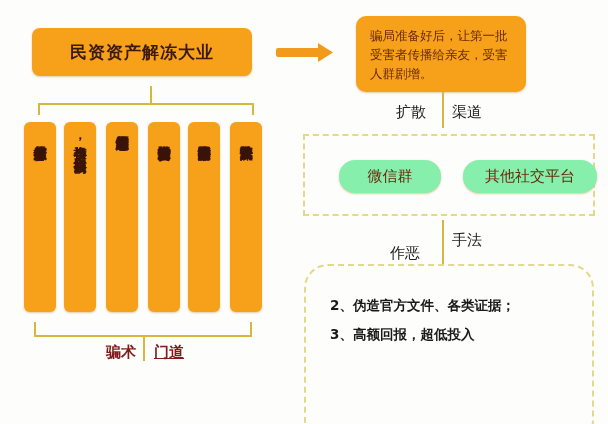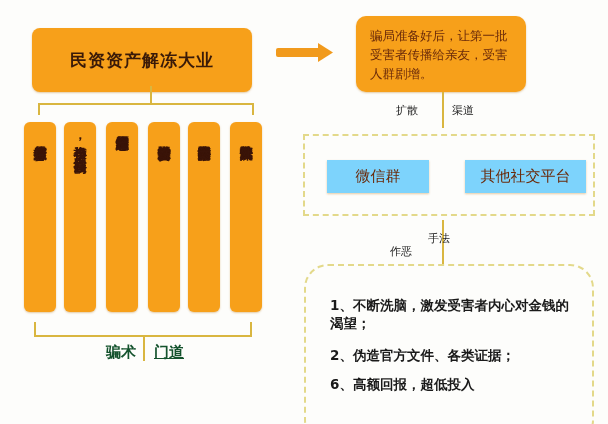--- a/index.html
+++ b/index.html
@@ -9,37 +9,37 @@
     font-family:"DejaVu Sans", sans-serif;
     color:#222;
   }
   .abs { position:absolute; }
   .obox {
     position:absolute; background:#f7a01a; border-radius:8px;
     box-shadow:0 1px 2px rgba(180,110,0,0.35);
     color:#5a1f0a; font-weight:bold;
     display:flex; align-items:center; justify-content:center; text-align:center;
   }
-  .title-box { left:32px; top:28px; width:220px; height:64px; font-size:17px; letter-spacing:1px; color:#3a1a08;font-family:Liberation Serif, serif; }
+  .title-box { left:32px; top:28px; width:220px; height:48px; font-size:17px; letter-spacing:1px; color:#3a1a08;font-family:Liberation Serif, serif; }
   .note-box { left:356px; top:16px; width:170px; height:76px; font-size:12.5px; line-height:19px; font-weight:normal; color:#6a2a0a; padding:0 14px; box-sizing:border-box; text-align:left; border-radius:10px;justify-content:center; }
   .vbox {
     position:absolute; top:122px; width:32px; height:190px; background:#f7a01a; border-radius:6px;
     box-shadow:0 1px 2px rgba(180,110,0,0.35);
     color:#3a1408; font-weight:bold; font-size:13px; line-height:15.5px;
     display:flex; justify-content:center; padding-top:14px; box-sizing:border-box;
   }
   .vbox span { writing-mode:vertical-rl; text-orientation:upright; letter-spacing:0px; }
   .line-h { position:absolute; height:2px; background:#d9b640; }
   .line-v { position:absolute; width:2px; background:#d9b640; }
-  .bracket-label { position:absolute; font-size:15px; font-weight:bold; color:#14532d; }
-  .mid-label { position:absolute; font-size:11px; color:#222; }
+  .bracket-label { position:absolute; font-size:15px; font-weight:bold; color:#7f1d1d; }
+  .mid-label { position:absolute; font-size:15px; color:#222; }
   .dash-box { position:absolute; border:2px dashed #e3d98a; box-sizing:border-box; }
-  .chip { position:absolute; top:160px; height:33px; background:#7dd3fc; border-radius:0;
+  .chip { position:absolute; top:160px; height:33px; background:#86efac; border-radius:16px;
     box-shadow:0 1px 2px rgba(180,110,0,0.35);
-    color:#6a2a0a; font-size:15px; display:flex; align-items:center; justify-content:center; }
+    color:#6a2a0a; font-size:15px; display:flex; align-items:center; justify-content:center;margin-left:12px; }
   .method-list { position:absolute; left:330px; top:296px; width:250px; font-size:13.5px; font-weight:bold; color:#1a1a1a; }
   .method-item { margin-bottom:11px; line-height:18px; }
 </style>
 </head>
 <body>
 
 <div class="obox title-box">
   <span>民资资产解冻大业</span>
 </div>
 
@@ -86,26 +86,25 @@
 <div class="bracket-label" style="left:154px; top:343px;text-decoration:underline;">门道</div>
 
 <div class="line-v" style="left:442px; top:92px; height:36px;"></div>
 <div class="mid-label" style="left:396px; top:103px;">扩散</div>
 <div class="mid-label" style="left:452px; top:103px;font-family:Liberation Mono, monospace;">渠道</div>
 
 <div class="dash-box" style="left:303px; top:134px; width:292px; height:82px;"></div>
 <div class="chip" style="left:327px; width:102px;">
   <span>微信群</span>
 </div>
-<div class="chip" style="left:465px; width:121px;justify-content:center;">
+<div class="chip" style="left:451px; width:134px;justify-content:center;">
   <span>其他社交平台</span>
 </div>
 
 <div class="line-v" style="left:442px; top:220px; height:44px;"></div>
 <div class="mid-label" style="left:390px; top:231px;margin-top:13px;">作恶</div>
-<div class="mid-label" style="left:428px; top:231px;">手法</div>
+<div class="mid-label" style="left:452px; top:231px;">手法</div>
 
 <div class="dash-box" style="left:304px; top:264px; width:290px; height:180px; border-radius:24px;"></div>
 <div class="method-list">
-  <div class="method-item" style="margin-bottom:14px;">1、不断洗脑，激发受害者内心对金钱的渴望；</div>
   <div class="method-item" style="">2、伪造官方文件、各类证据；</div>
-  <div class="method-item">6、高额回报，超低投入</div>
+  <div class="method-item">3、高额回报，超低投入</div>
 </div>
 
 </body></html>

